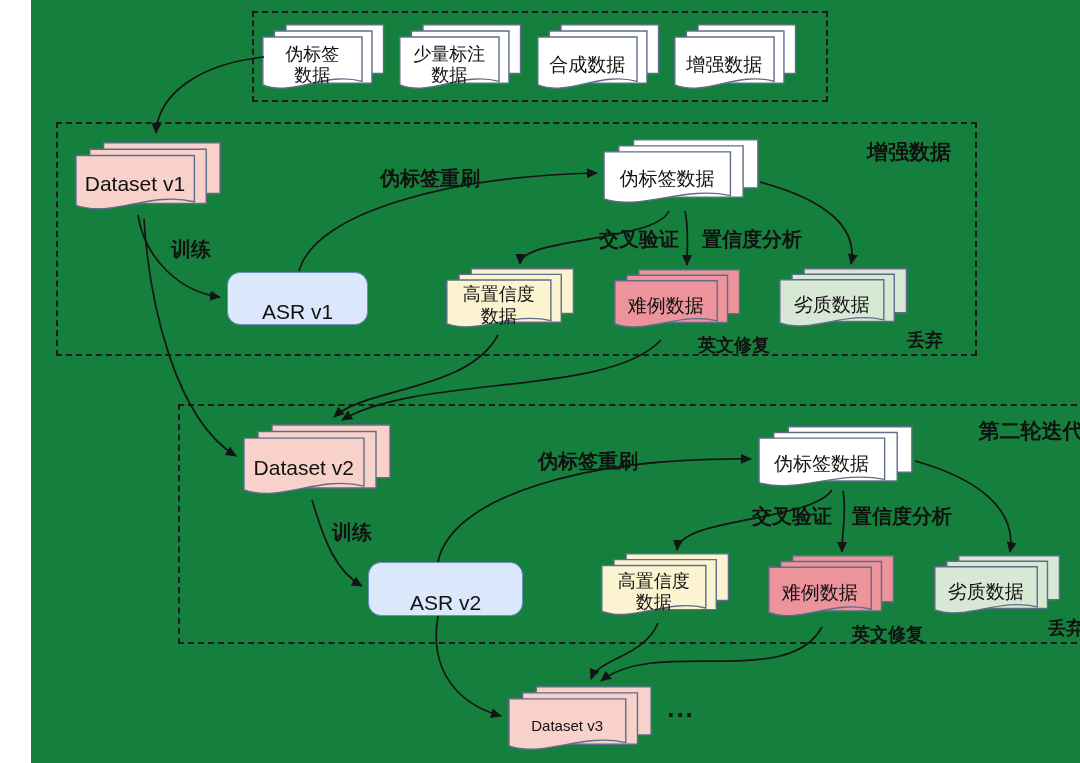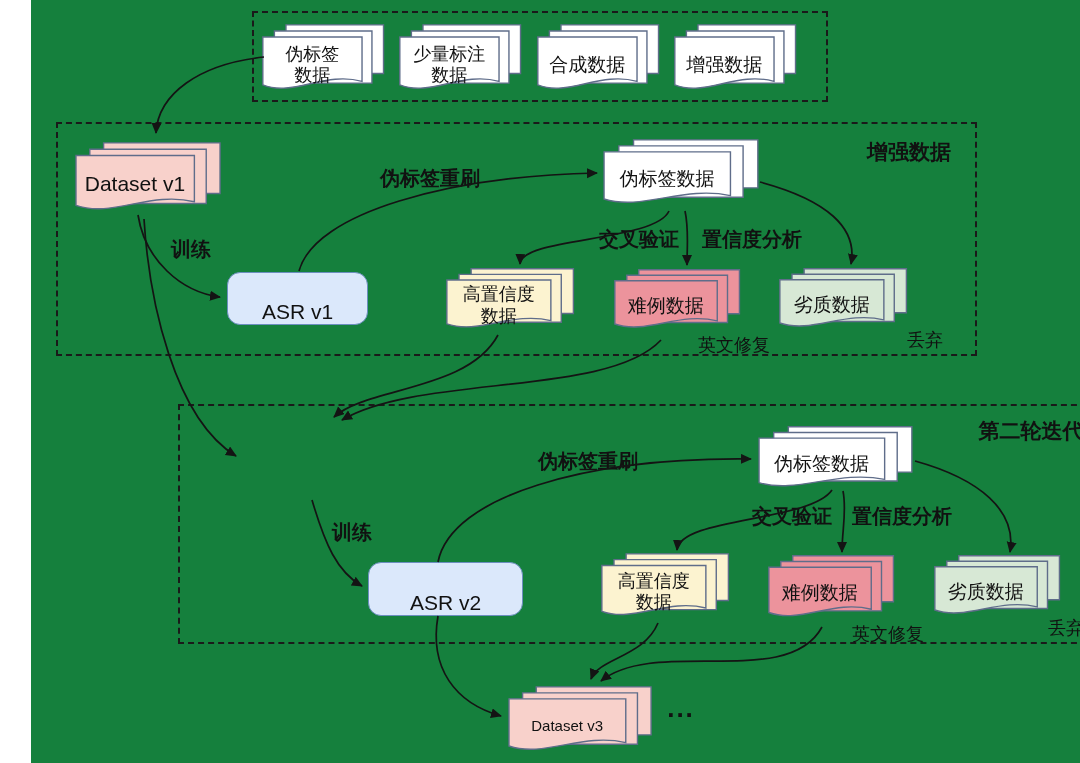--- a/index.html
+++ b/index.html
@@ -26,21 +26,21 @@
   .stack.two-line .stack-label{font-size:18px;}
   .asr-box{
     position:absolute;z-index:4;background:var(--blue_fill);
     border:1.6px solid var(--blue_stroke);border-radius:13px;box-sizing:border-box;
     display:flex;align-items:flex-end;justify-content:center;font-size:21px;
   }
   .elabel{
     position:absolute;transform:translate(-50%,-50%);z-index:6;
     font-weight:bold;font-size:20px;white-space:nowrap;
   }
-  .elabel.plain{font-weight:normal;font-size:18px;}
+  .elabel.plain{font-weight:bold;font-size:18px;}
   .iter-title{
     position:absolute;transform:translate(-50%,-50%);z-index:6;
     font-weight:bold;font-size:21px;white-space:nowrap;
   }
   .ellipsis{
     position:absolute;transform:translate(-50%,-50%);z-index:6;
     font-weight:bold;font-size:26px;letter-spacing:2px;
   }
   svg.arrows{position:absolute;left:0;top:0;width:1080px;height:763px;z-index:8;pointer-events:none;}
   svg.arrows path.ar{fill:none;stroke:var(--arrow);stroke-width:1.7;}
@@ -165,20 +165,30 @@
 
   <div class="elabel" style="left:160px;top:249px">训练</div>
   <div class="elabel" style="left:399px;top:178px">伪标签重刷</div>
   <div class="elabel" style="left:608px;top:239px">交叉验证</div>
   <div class="elabel" style="left:721px;top:239px">置信度分析</div>
   <div class="elabel plain" style="left:703px;top:345px">英文修复</div>
   <div class="elabel plain" style="left:894px;top:340px">丢弃</div>
 
   <div class="iter-title" style="left:1000px;top:431px">第二轮迭代</div>
 
+  <div class="stack fill-pink" style="left:212px;top:424px;width:150px;height:79px">
+    <svg viewBox="0 0 150 84" preserveAspectRatio="none">
+      <rect class="pg" x="29" y="1" width="118" height="56"></rect>
+      <rect class="pg" x="15" y="8" width="118" height="60"></rect>
+      <path class="pg" d="M1,15 L121,15 L121,66 C76,54 38,84 1,70 Z"></path>
+    </svg>
+    <div class="stack-label" style="font-size:21px">
+      <div>Dataset v2</div>
+    </div>
+  </div>
 
   <div class="asr-box" style="left:337px;top:562px;width:155px;height:54px">
     <span>ASR v2</span>
   </div>
 
   <div class="stack fill-white" style="left:727px;top:426px;width:157px;height:68px">
     <svg viewBox="0 0 150 84" preserveAspectRatio="none">
       <rect class="pg" x="29" y="1" width="118" height="56"></rect>
       <rect class="pg" x="15" y="8" width="118" height="60"></rect>
       <path class="pg" d="M1,15 L121,15 L121,66 C76,54 38,84 1,70 Z"></path>

